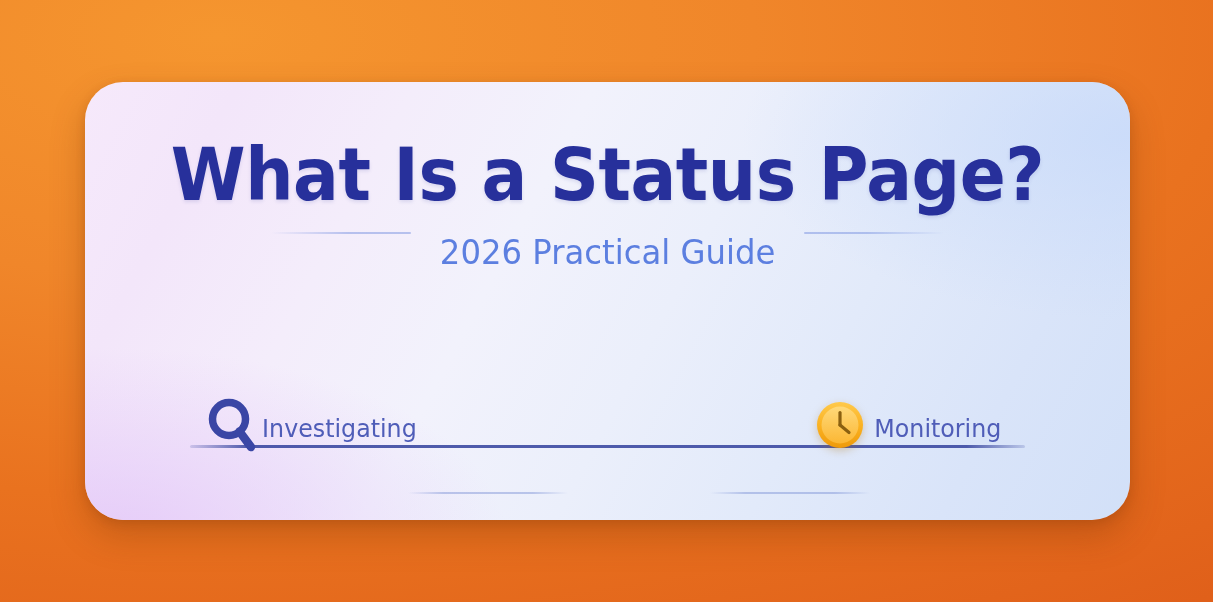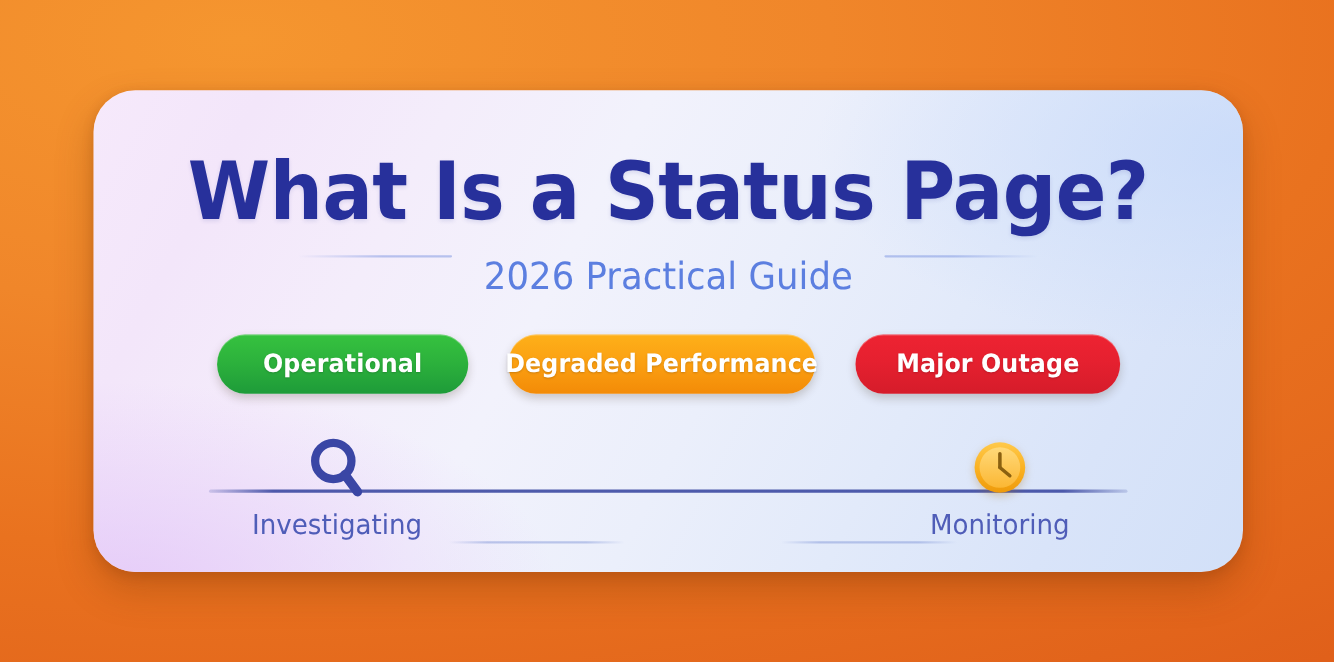--- a/index.html
+++ b/index.html
@@ -155,21 +155,21 @@
     position: absolute;
     left: 0; right: 0; top: 0; bottom: 0;
     display: flex;
     justify-content: space-between;
     align-items: flex-start;
     padding: 0 16px;
   }
   .step {
     width: 200px;
     display: flex;
-    flex-direction: column;
+    flex-direction: row;
     align-items: center;
   }
   .step-icon {
     height: 62px;
     width: 62px;
     display: flex;
     align-items: center;
     justify-content: center;
     position: relative;
     z-index: 3;
@@ -206,25 +206,20 @@
   <div id="card-inner">
 
     <h1 id="title">What Is a Status Page?</h1>
 
     <div id="subtitle-row">
       <span class="sub-rule left"></span>
       <span id="subtitle">2026 Practical Guide</span>
       <span class="sub-rule right"></span>
     </div>
 
-    <div id="badges">
-      <div class="badge green">Operational</div>
-      <div class="badge orange">Degraded Performance</div>
-      <div class="badge red">Major Outage</div>
-    </div>
 
     <div id="timeline">
       <div id="rail"></div>
       <div id="label-rule-1" class="label-rule"></div>
       <div id="label-rule-2" class="label-rule"></div>
 
       <div id="steps">
 
         <div class="step">
           <div class="step-icon">

